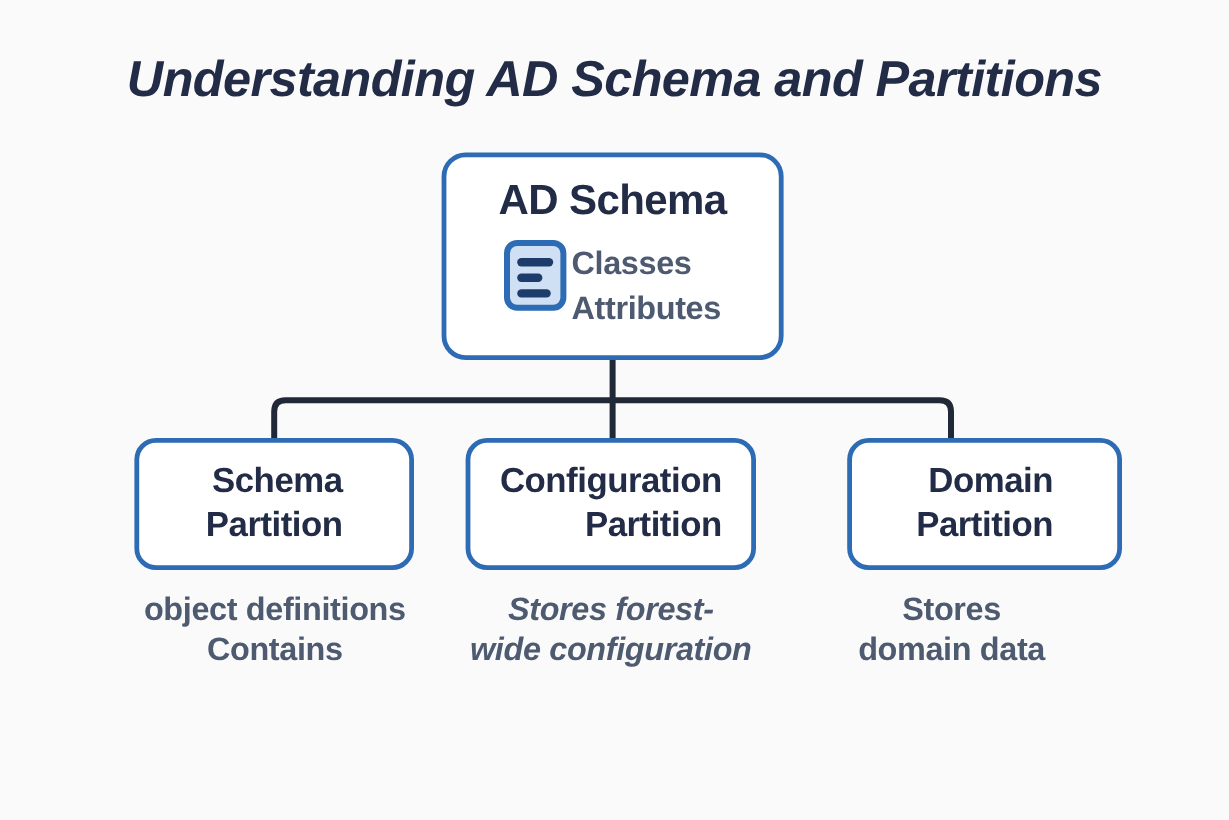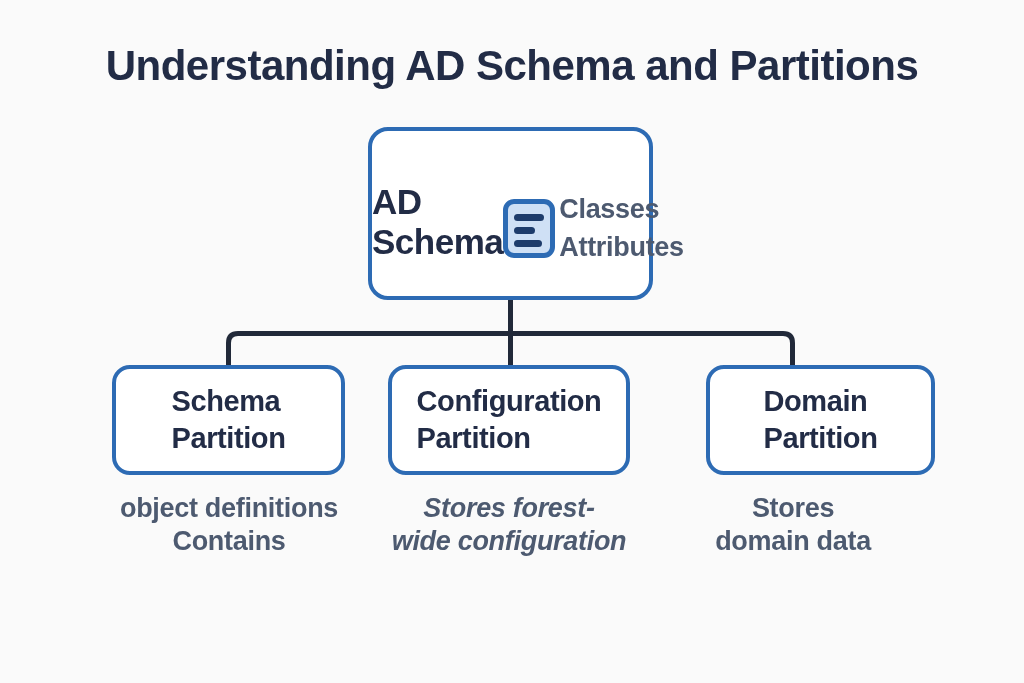--- a/index.html
+++ b/index.html
@@ -28,20 +28,21 @@
   .diagram-title {
     position: absolute;
     top: 42px;
     left: 0;
     width: 100%;
     text-align: center;
     font-size: 42px;
     font-weight: 700;
     letter-spacing: -0.5px;
     color: var(--navy);
+    font-style: italic;
   }
   svg.connectors {
     position: absolute;
     top: 0; left: 0;
     width: 1024px;
     height: 683px;
     pointer-events: none;
   }
   svg.connectors path {
     stroke: var(--connector);
@@ -51,34 +52,34 @@
   .node {
     position: absolute;
     background: var(--box_bg);
     border: 4px solid var(--accent_blue);
   }
   .node.root {
     left: 368px; top: 127px;
     width: 285px; height: 173px;
     border-radius: 20px;
     display: flex;
-    flex-direction: row;
+    flex-direction: column;
     align-items: center;
     padding-top: 16px;
   }
   .root-title {
     font-size: 35px;
     font-weight: 700;
     color: var(--navy);
     letter-spacing: -0.5px;
   }
   .root-body {
     margin-top: 13px;
     display: flex;
-    align-items: center;
+    align-items: flex-start;
     gap: 4px;
   }
   .doc-icon {
     width: 52px; height: 59px;
     background: var(--icon_fill);
     border: 5px solid var(--accent_blue);
     border-radius: 11px;
     position: relative;
     flex: none;
   }
@@ -99,21 +100,21 @@
     line-height: 38px;
     letter-spacing: -0.3px;
   }
   .node.child {
     top: 365px;
     height: 110px;
     border-radius: 18px;
     display: flex;
     align-items: center;
     justify-content: center;
-    text-align: left;
+    text-align: right;
   }
   .child-title {
     font-size: 29px;
     font-weight: 700;
     color: var(--navy);
     line-height: 37px;
     letter-spacing: -0.4px;
   }
   .node.child-1 { left: 112px; width: 233px; }
   .node.child-2 { left: 388px; width: 242px; }

